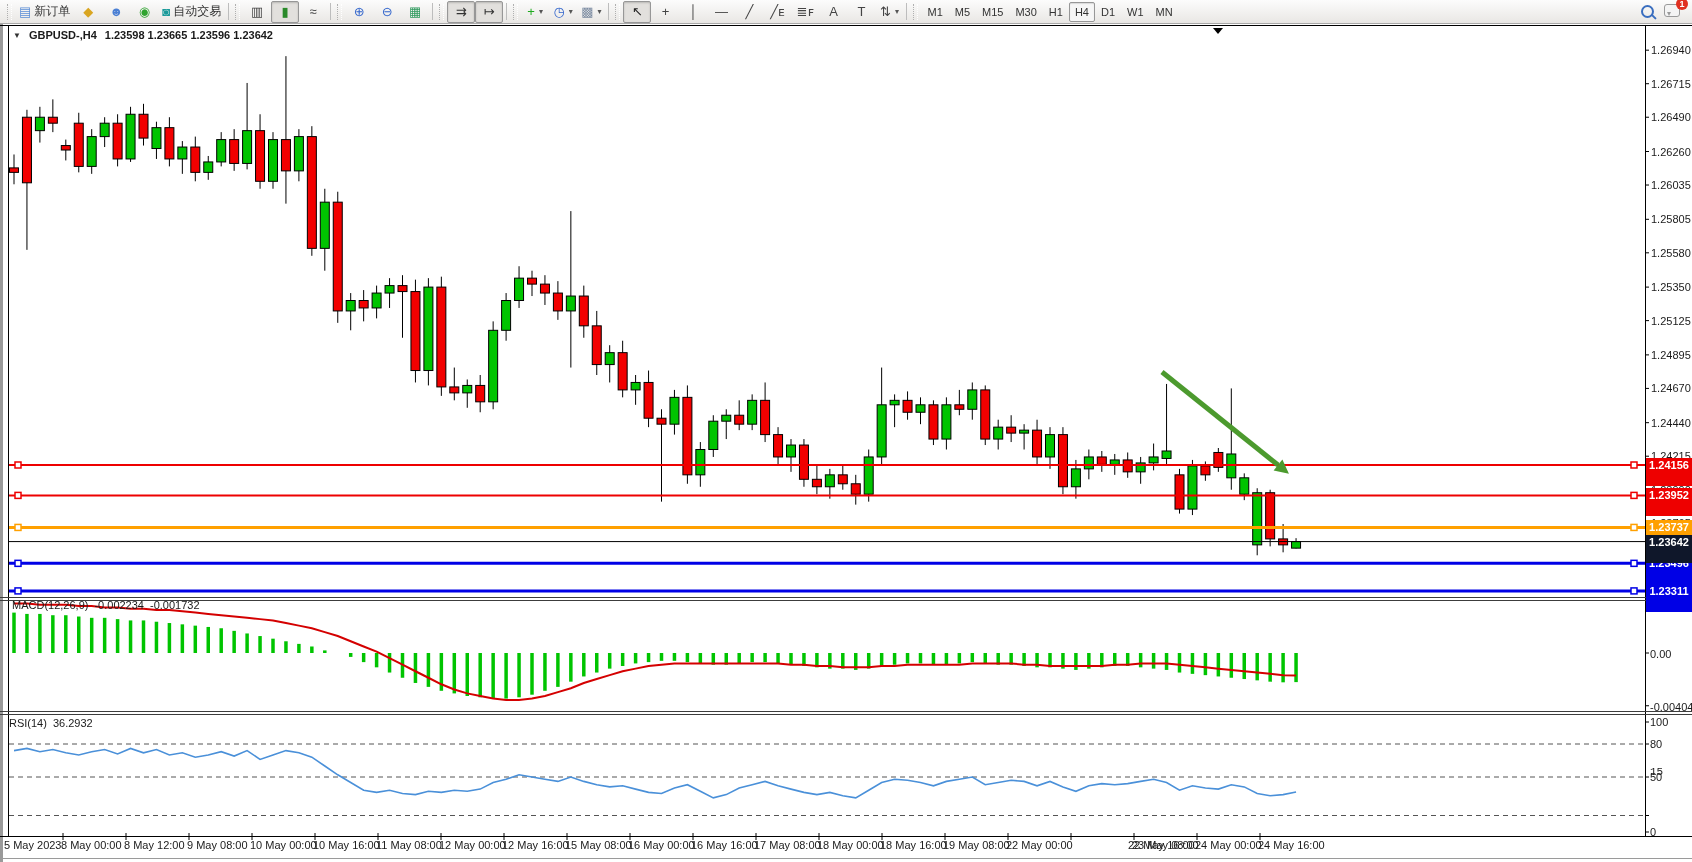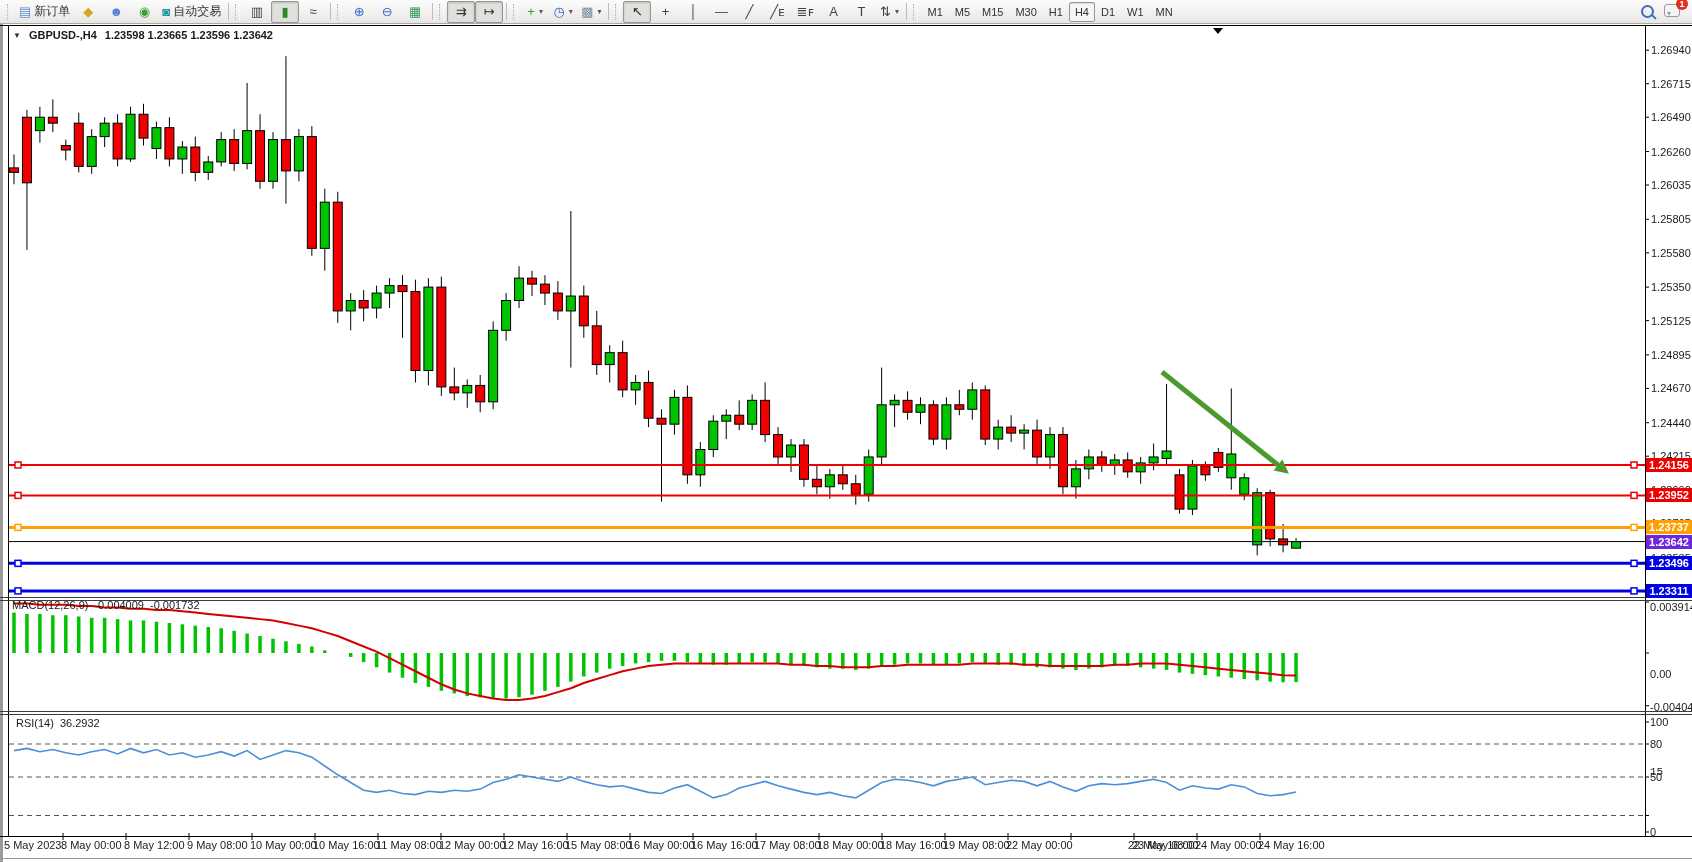--- a/index.html
+++ b/index.html
@@ -30,24 +30,24 @@
     border-top-color:#9a9a9a;border-left-width:2px;border-right-width:2px;}
   .badge{position:absolute;top:-6px;right:-8px;background:#e03020;color:#fff;border-radius:50%;
     width:12px;height:12px;font-size:9px;line-height:12px;text-align:center;font-weight:bold;}
   
   #chart-svg{position:absolute;top:0;left:0;}
   .ov{position:absolute;z-index:5;}
   #chart-title{top:29px;left:13px;font-size:11px;font-weight:bold;color:#1a1a1a;display:flex;gap:8px;align-items:center;}
   #chart-title .tri{font-size:8px;color:#333;}
   .ind-label{font-size:11px;color:#1a1a1a;display:flex;gap:6px;}
   #macd-label{top:599px;left:12px;}
-  #rsi-label{top:717px;left:16px;justify-content:space-between;}
+  #rsi-label{top:717px;left:9px;justify-content:space-between;}
   .tick-label{position:absolute;left:1651px;font-size:11px;color:#1a1a1a;z-index:3;}
   .mini-label{position:absolute;left:1650px;font-size:11px;color:#1a1a1a;z-index:3;}
-  .price-badge{position:absolute;left:1646px;width:46px;height:14px;font-size:11px;font-weight:bold;
+  .price-badge{position:absolute;left:1646px;width:46px;height:28px;font-size:11px;font-weight:bold;
     color:#fff;text-align:center;line-height:14px;z-index:6;}
   .time-label{position:absolute;top:839px;font-size:11px;color:#1a1a1a;white-space:nowrap;z-index:3;}
 </style>
 </head>
 <body>
 
 <div id="app">
   <svg id="chart-svg" width="1692" height="862">
       <rect x="0" y="24" width="1692" height="838" fill="#ffffff"></rect>
       <rect x="0" y="24" width="3" height="838" fill="#9a9a9a"></rect>
@@ -544,21 +544,21 @@
     </div>
 
   <div id="chart-title" class="ov">
     <span class="tri">▼</span>
     <span>GBPUSD-,H4</span>
     <span>1.23598 1.23665 1.23596 1.23642</span>
   </div>
 
   <div id="macd-label" class="ov ind-label">
     <span>MACD(12,26,9)</span>
-    <span>-0.004009</span>
+    <span>-0.002234</span>
     <span>-0.001732</span>
   </div>
 
   <div id="rsi-label" class="ov ind-label">
     <span>RSI(14)</span>
     <span>36.2932</span>
   </div>
 
   <div id="labels">
       <div class="tick-label" style="top: 44.184px;">1.26940</div>
@@ -571,33 +571,33 @@
       <div class="tick-label" style="top: 281.094px;">1.25350</div>
       <div class="tick-label" style="top: 314.619px;">1.25125</div>
       <div class="tick-label" style="top: 348.889px;">1.24895</div>
       <div class="tick-label" style="top: 382.414px;">1.24670</div>
       <div class="tick-label" style="top: 416.684px;">1.24440</div>
       <div class="tick-label" style="top: 450.209px;">1.24215</div>
       <div class="tick-label" style="top: 483.734px;">1.23990</div>
       <div class="tick-label" style="top: 517.259px;">1.23765</div>
       <div class="tick-label" style="top: 551.529px;">1.23535</div>
       <div class="mini-label" style="top: 601px;">0.003914</div>
-      <div class="mini-label" style="top: 648px; margin-top: 20px;">0.00</div>
+      <div class="mini-label" style="top: 648px;">0.00</div>
       <div class="mini-label" style="top: 700.758px;">-0.004049</div>
       <div class="mini-label" style="top: 716px;">100</div>
       <div class="mini-label" style="top: 738px;">80</div>
       <div class="mini-label" style="top: 771px;">50</div>
       <div class="mini-label" style="top: 766px; font-family: Liberation Mono, monospace;">15</div>
       <div class="mini-label" style="top: 826px;">0</div>
       <div class="price-badge" style="top: 458px; background: rgb(238, 0, 0);">1.24156</div>
       <div class="price-badge" style="top: 488.396px; background: rgb(238, 0, 0);">1.23952</div>
       <div class="price-badge" style="top: 520.431px; background: rgb(255, 160, 0);">1.23737</div>
       <div class="price-badge" style="top: 556.34px; background: rgb(0, 0, 230);">1.23496</div>
       <div class="price-badge" style="top: 583.905px; background: rgb(0, 0, 230);">1.23311</div>
-      <div class="price-badge" style="top: 534.586px; background: #6d28d9;">1.23642</div>
+      <div class="price-badge" style="top: 534.586px; background: #0f172a;">1.23642</div>
       <div class="time-label" style="left: 4px;">5 May 2023</div>
       <div class="time-label" style="left: 61px;">8 May 00:00</div>
       <div class="time-label" style="left: 124px;">8 May 12:00</div>
       <div class="time-label" style="left: 187px;">9 May 08:00</div>
       <div class="time-label" style="left: 250px;">10 May 00:00</div>
       <div class="time-label" style="left: 313px;">10 May 16:00</div>
       <div class="time-label" style="left: 376px;">11 May 08:00</div>
       <div class="time-label" style="left: 439px;">12 May 00:00</div>
       <div class="time-label" style="left: 502px;">12 May 16:00</div>
       <div class="time-label" style="left: 565px;">15 May 08:00</div>

